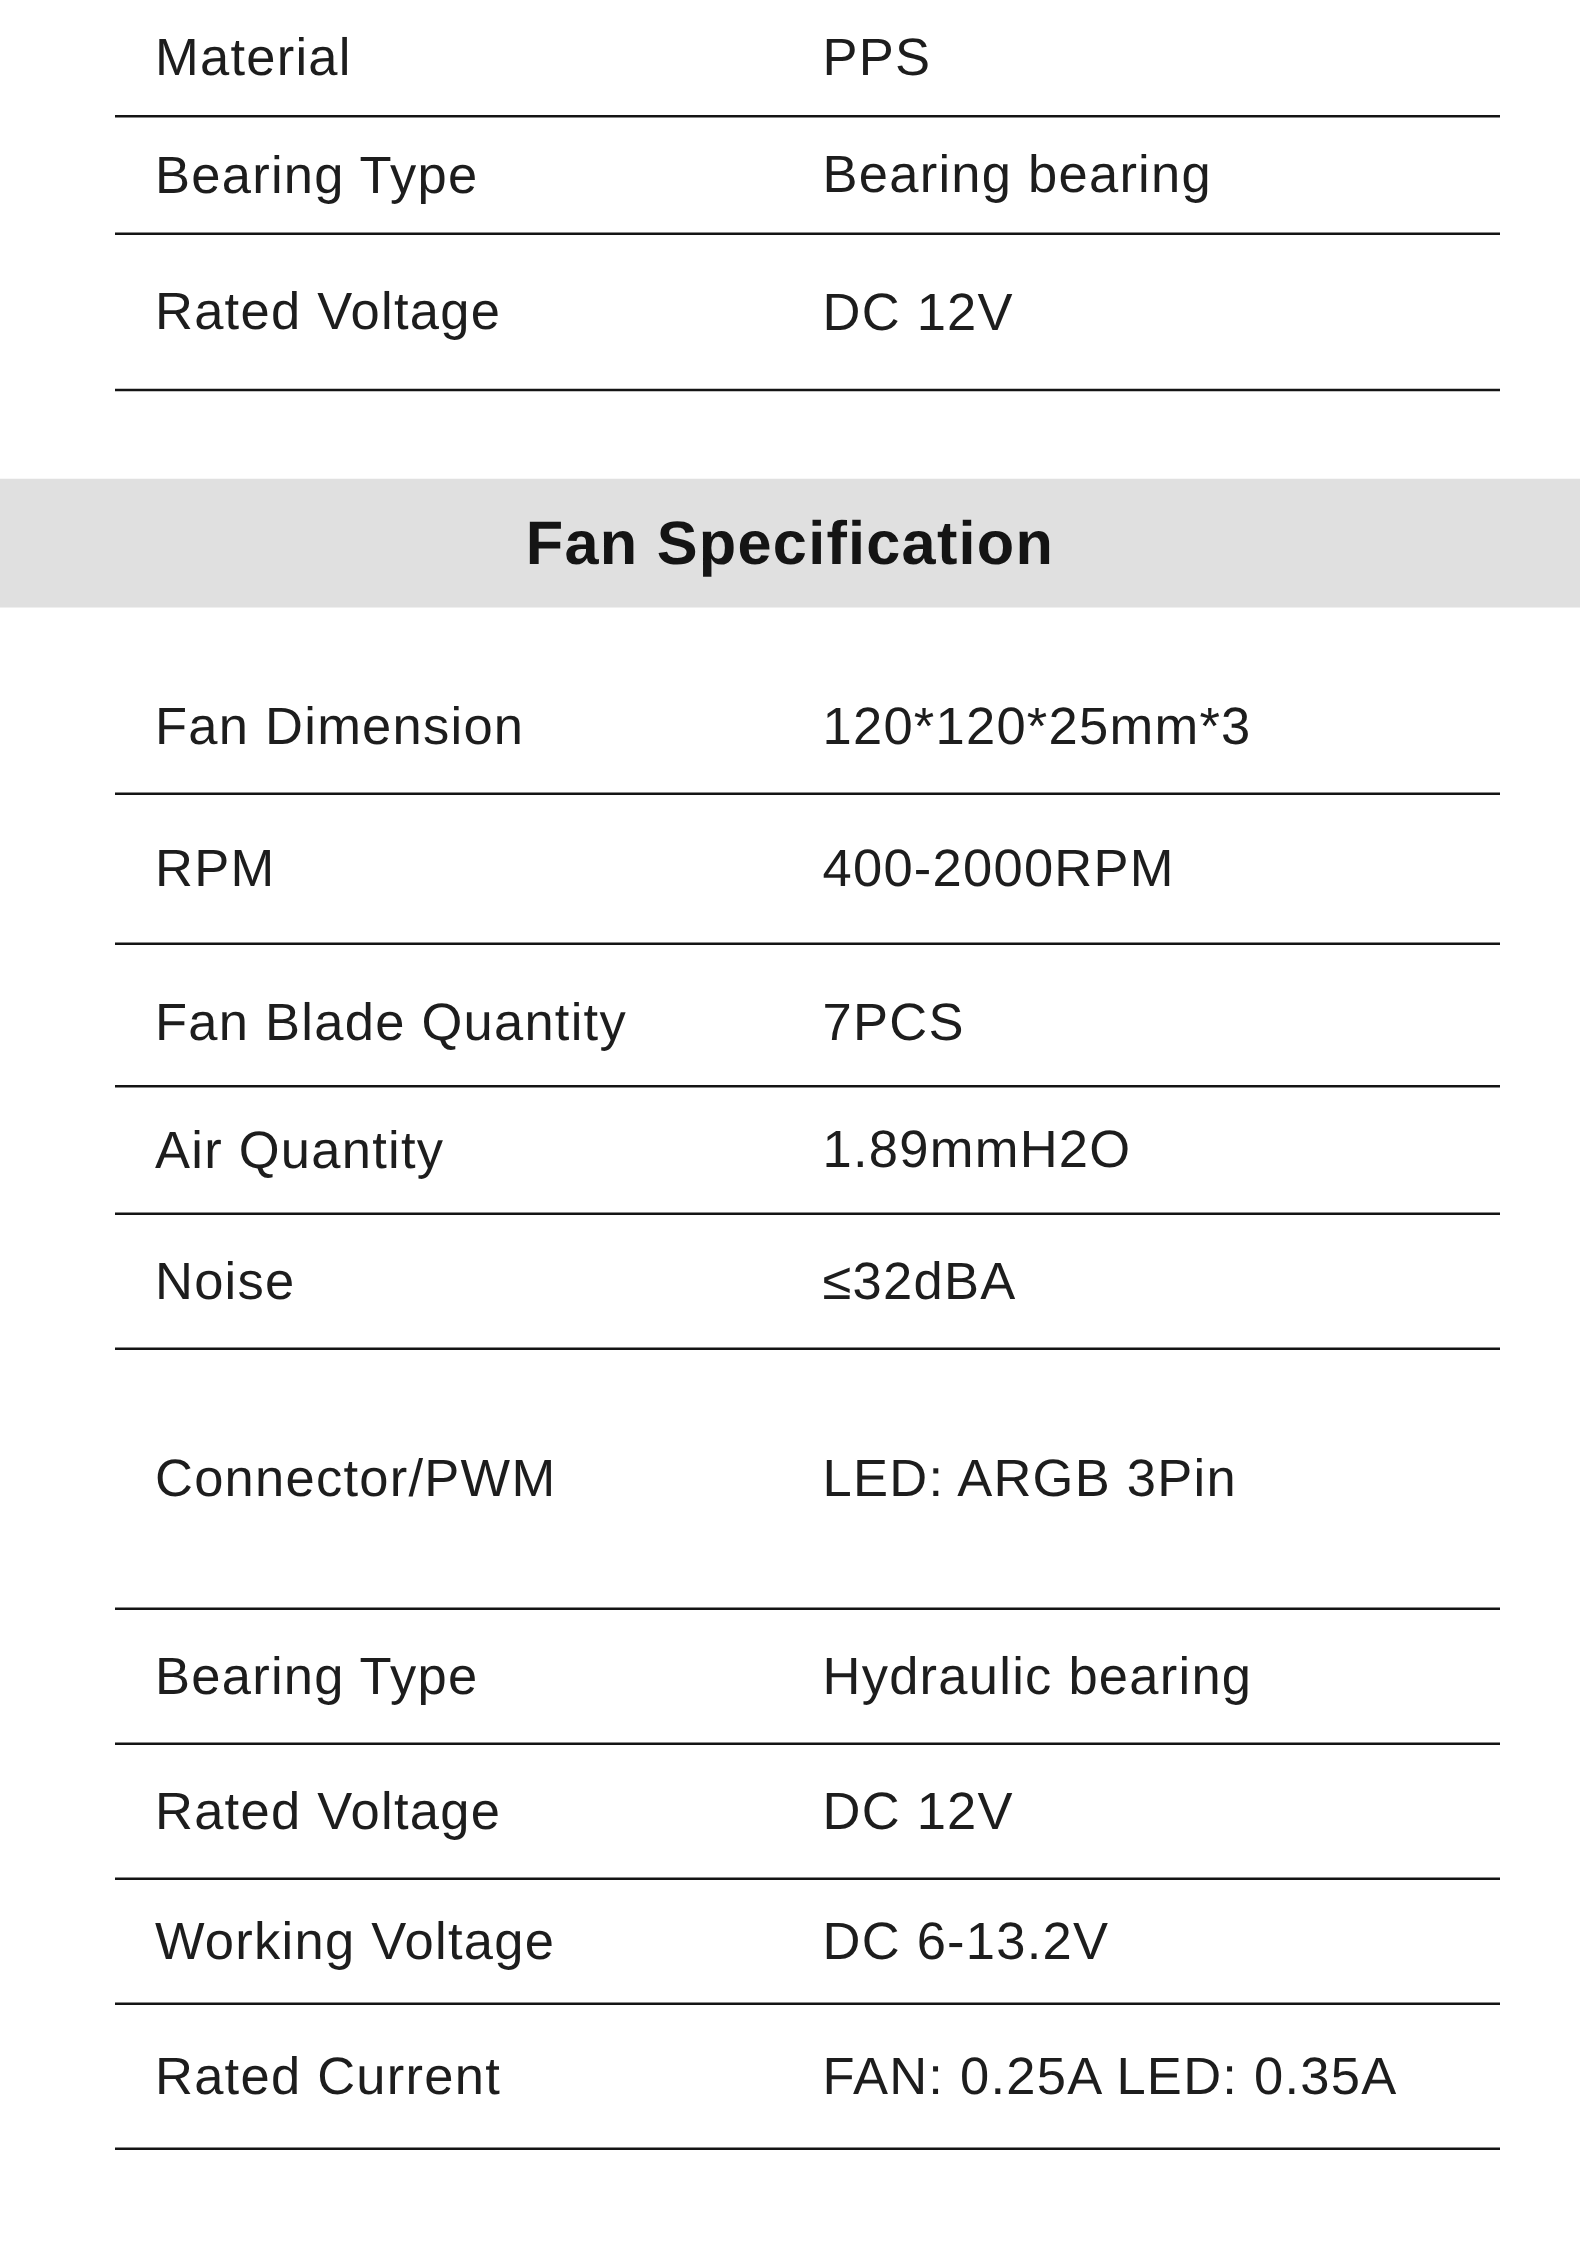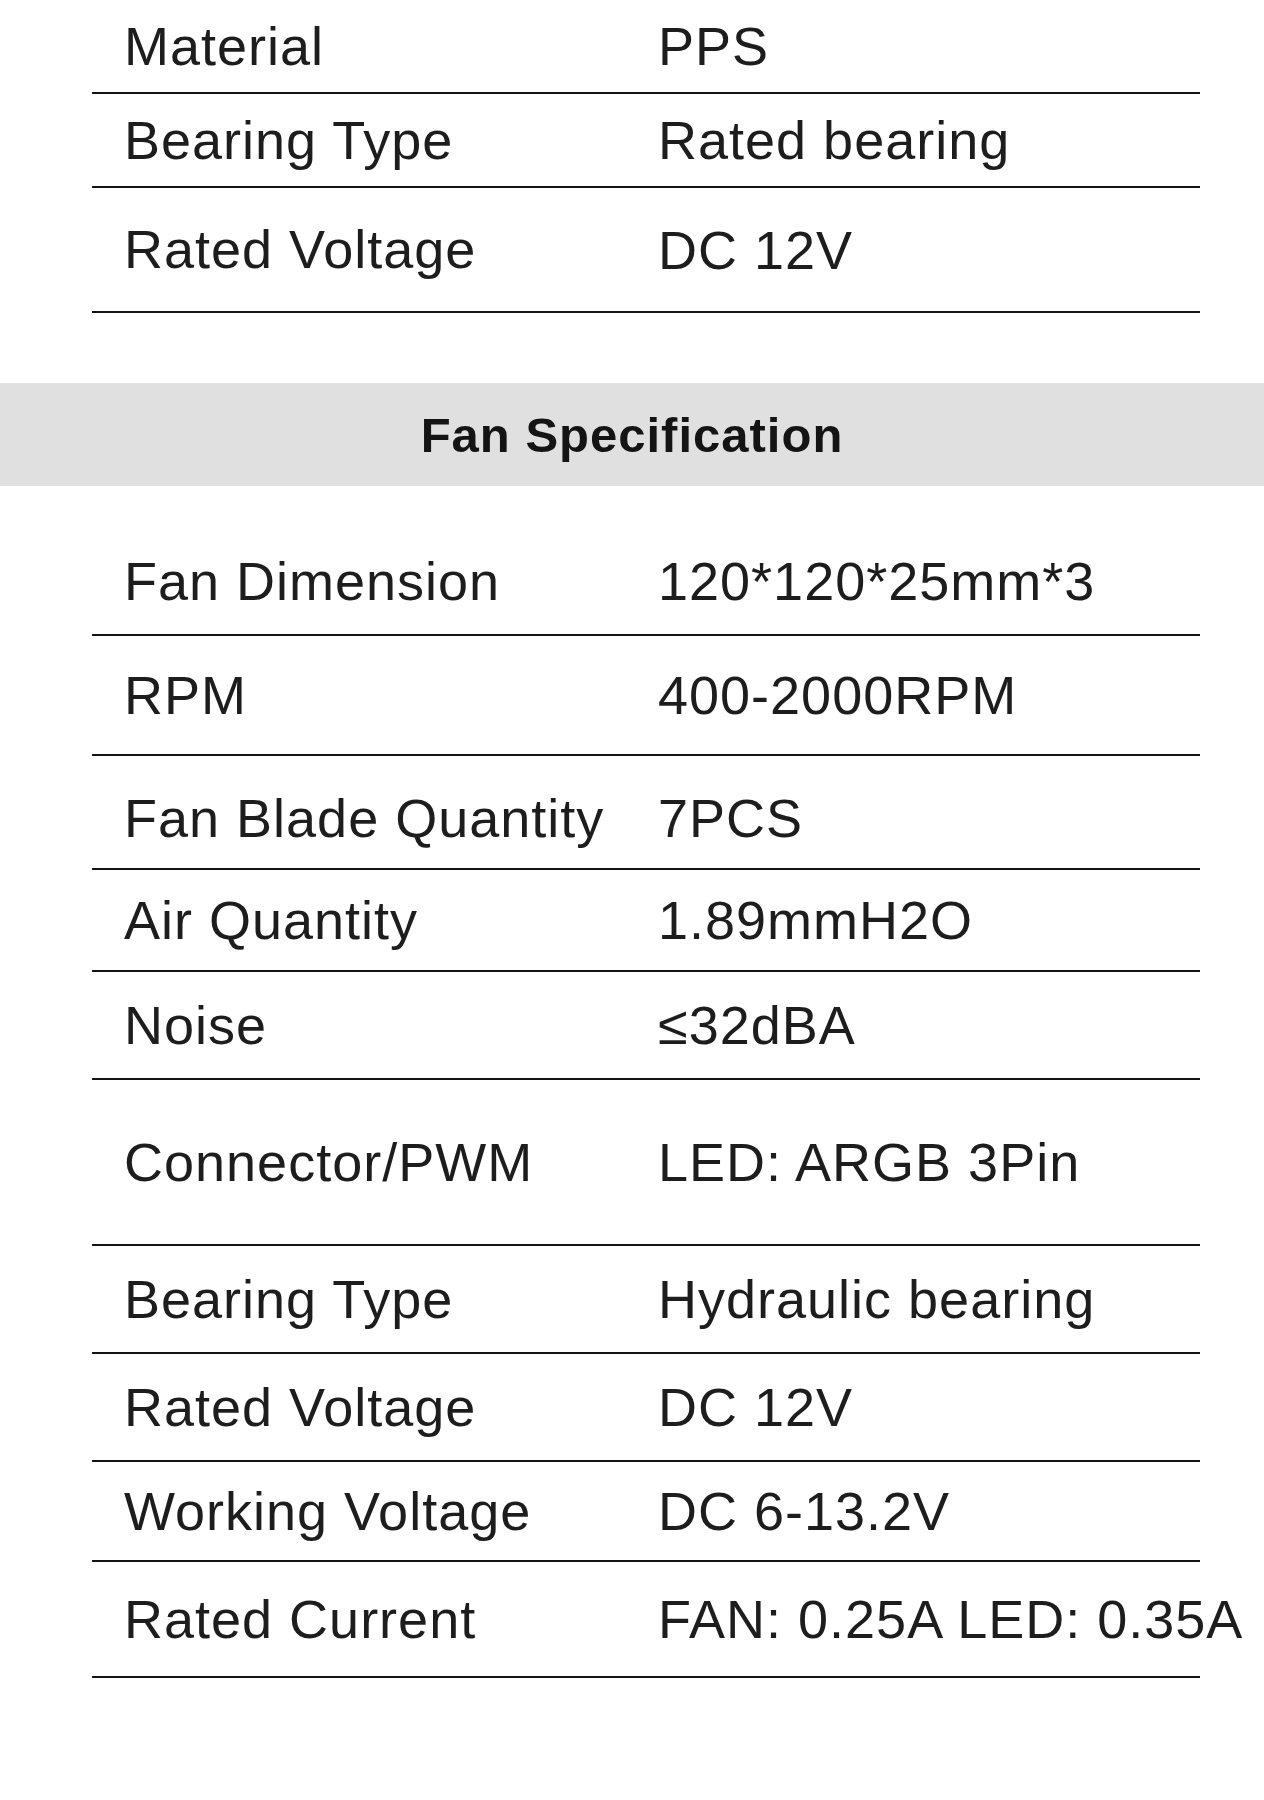--- a/index.html
+++ b/index.html
@@ -16,21 +16,21 @@
     margin-left: 92px;
     width: 1108px;
   }
   .spec-row {
     position: relative;
     display: flex;
     align-items: center;
     border-bottom: 2px solid #141414;
     box-sizing: border-box;
   }
-  .cell { font-size: 54px; letter-spacing: 1px; line-height: 1.2; }
+  .cell { font-size: 42px; letter-spacing: 1px; line-height: 1.2; }
   .cell.label { padding-left: 32px; }
   .cell.value {
     position: absolute;
     left: 566px;
     top: 50%;
     transform: translateY(-50%);
     white-space: nowrap;
   }
   .cell.value.multiline { line-height: 50px; }
   .section-band {
@@ -52,39 +52,39 @@
   .lower { margin-top: 42px; }
   
   .u0 { height: 94px; }
   .u1 { height: 94px; }
   .u2 { height: 125px; }
   .r0 { height: 108px; }
   .r1 { height: 120px; }
   .r2 { height: 102px; margin-top: 12px; }
   .r3 { height: 102px; }
   .r4 { height: 108px; }
-  .r5 { height: 166px; text-align: center; }
+  .r5 { height: 208px; text-align: center; }
   .r6 { height: 108px; }
   .r7 { height: 108px; }
   .r8 { height: 100px; }
   .r9 { height: 116px; align-items: center; }
 </style>
 </head>
 <body>
 
 <div class="sheet">
 
   <div class="spec-table">
     <div class="spec-row u0">
       <div class="cell label">Material</div>
       <div class="cell value">PPS</div>
     </div>
     <div class="spec-row u1">
       <div class="cell label">Bearing Type</div>
-      <div class="cell value">Rated bearing</div>
+      <div class="cell value">Bearing bearing</div>
     </div>
     <div class="spec-row u2">
       <div class="cell label">Rated Voltage</div>
       <div class="cell value">DC 12V</div>
     </div>
   </div>
 
   <div class="section-band">
     <h2 class="section-title">Fan Specification</h2>
   </div>

